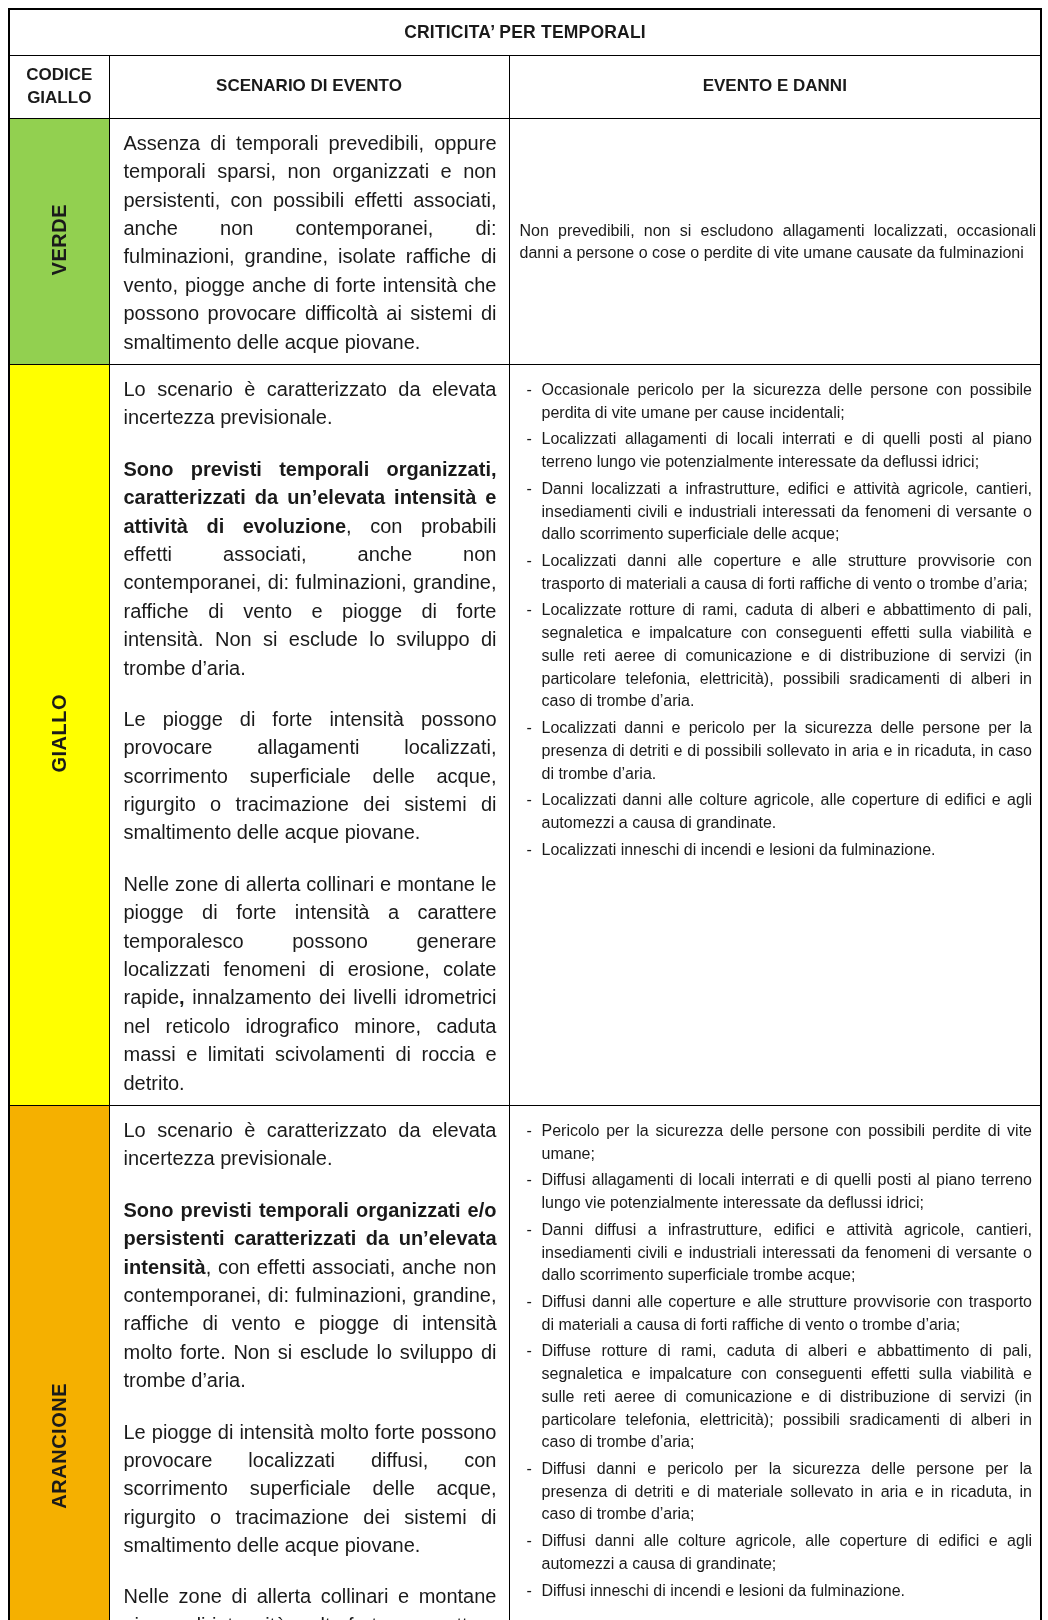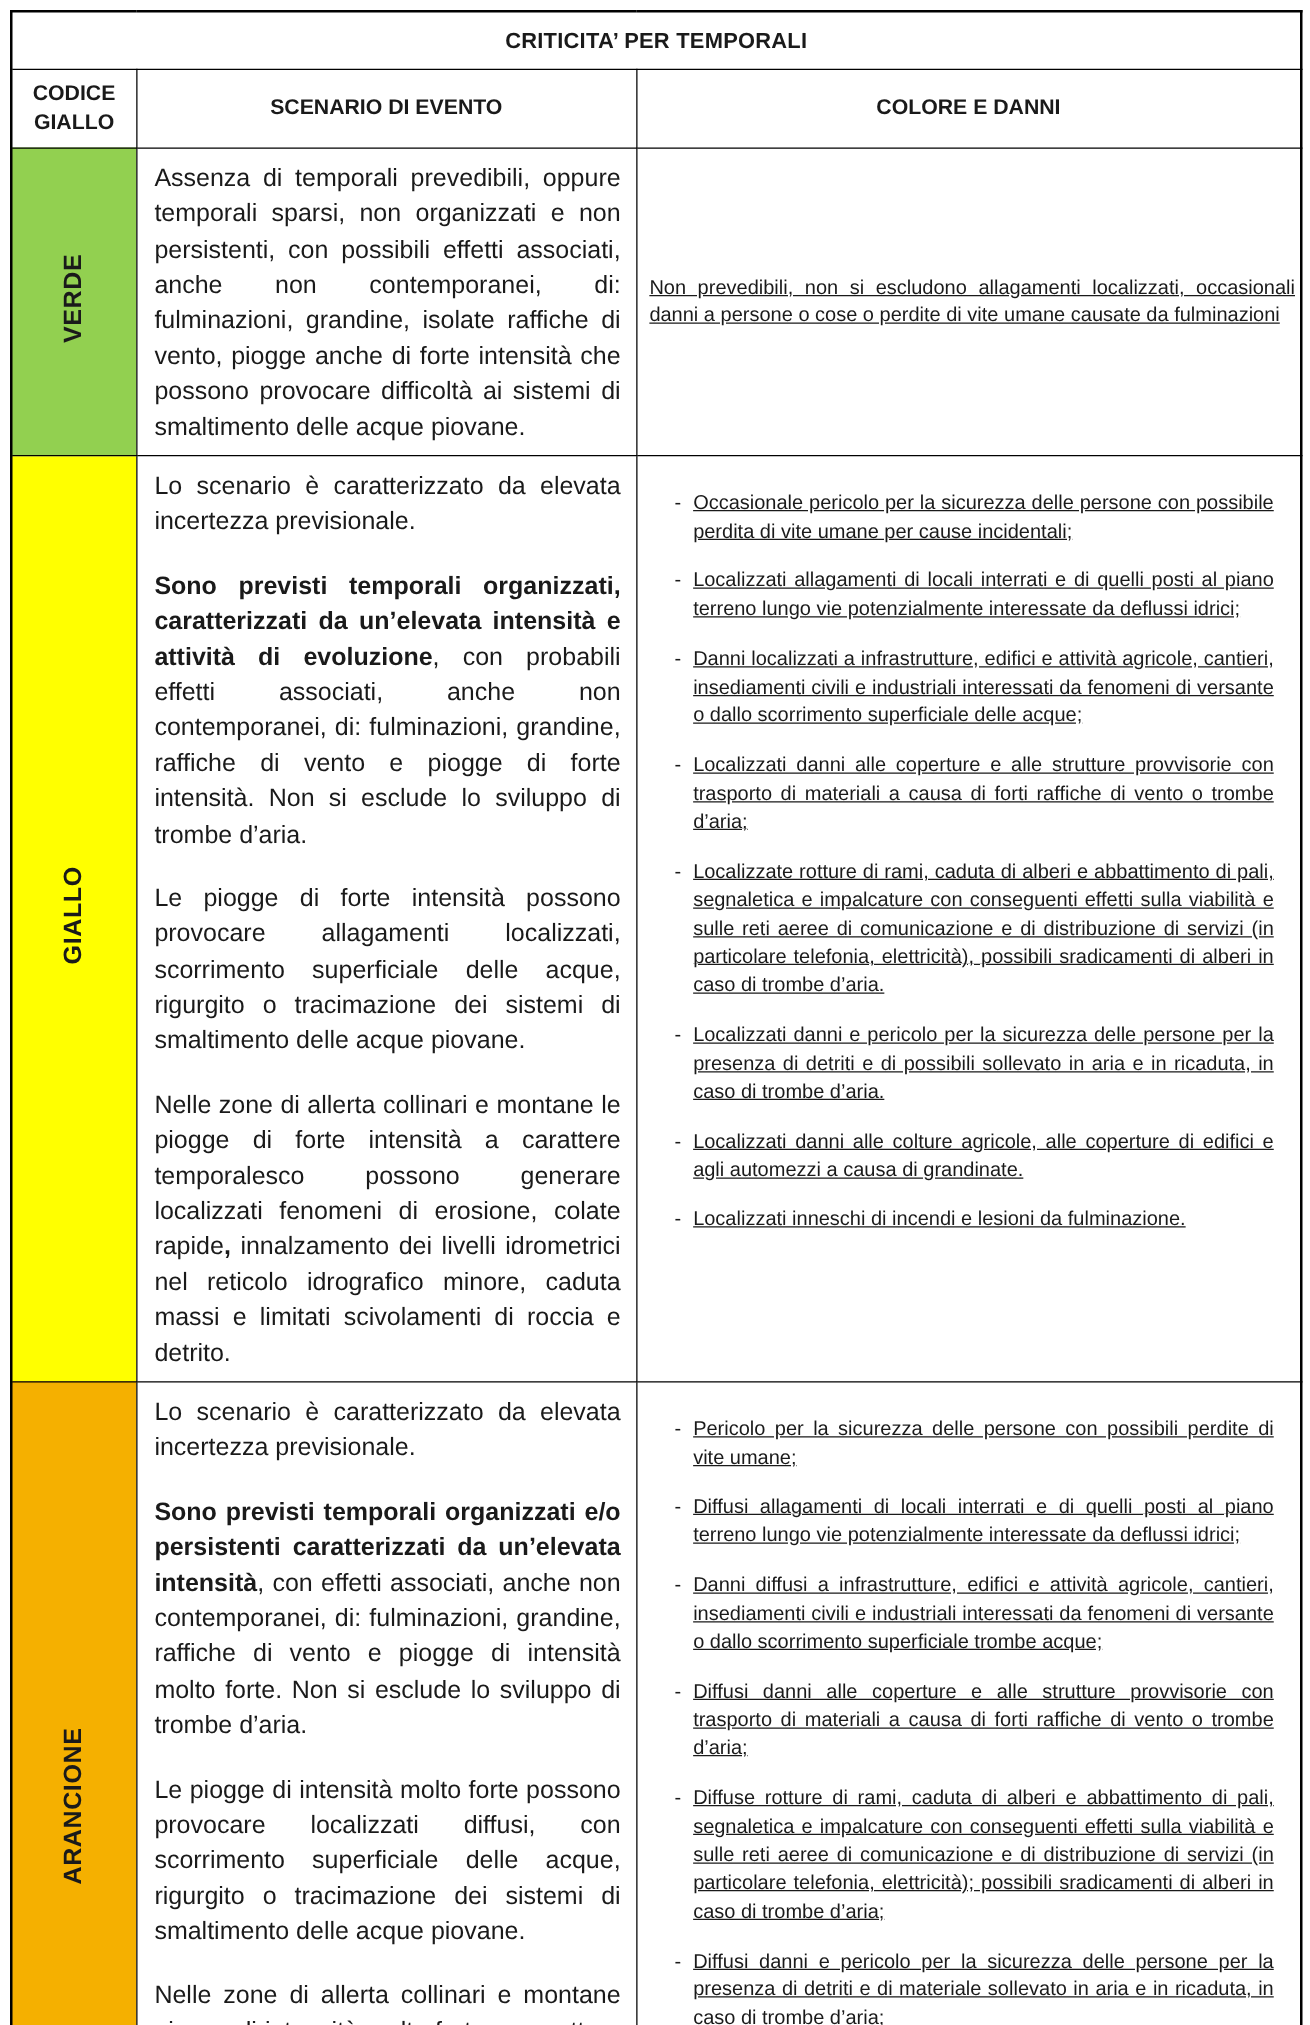--- a/index.html
+++ b/index.html
@@ -63,38 +63,37 @@
     padding: 10px 12px 8px 14px;
     font-size: 20px;
     line-height: 1.42;
   }
   td.effects-cell {
     vertical-align: top;
     text-align: justify;
     padding: 10px 4px 8px 10px;
     font-size: 16px;
     line-height: 1.42;
-    text-decoration: underline;
   }
   td.effects-cell.v-center {
     vertical-align: middle;
   }
   .scenario-paragraph {
     margin: 0 0 23px 0;
   }
   .scenario-paragraph:last-child {
     margin-bottom: 0;
   }
   .plain-paragraph {
     margin: 0;
   }
   .bullet-item {
     position: relative;
     padding-left: 18px;
-    margin: 17px;
+    margin: 4px;
   }
   .bullet-item::before {
     content: "-";
     position: absolute;
     left: 3px;
     top: 0;
   }
   .row-verde { height: 207px; }
   .row-giallo { height: 610px; }
   .row-arancione { height: 660px; }
@@ -109,21 +108,21 @@
       <col class="c-scenario">
       <col class="c-effects">
     </colgroup>
     <tbody>
       <tr>
         <td class="title-cell" colspan="3">CRITICITA’ PER TEMPORALI</td>
       </tr>
       <tr>
         <th class="col-head">CODICE GIALLO</th>
         <th class="col-head">SCENARIO DI EVENTO</th>
-        <th class="col-head">COLORE E DANNI</th>
+        <th class="col-head">EVENTO E DANNI</th>
       </tr>
 
       <tr class="row-verde">
         <td class="code-cell" style="background: rgb(146, 208, 80);">
           <span class="code-label">VERDE</span>
         </td>
         <td class="scenario-cell">
             <p class="scenario-paragraph">Assenza di temporali prevedibili, oppure temporali sparsi, non organizzati e non persistenti, con possibili effetti associati, anche non contemporanei, di: fulminazioni, grandine, isolate raffiche di vento, piogge anche di forte intensità che possono provocare difficoltà ai sistemi di smaltimento delle acque piovane.</p>
           </td>
         <td class="effects-cell v-center">

